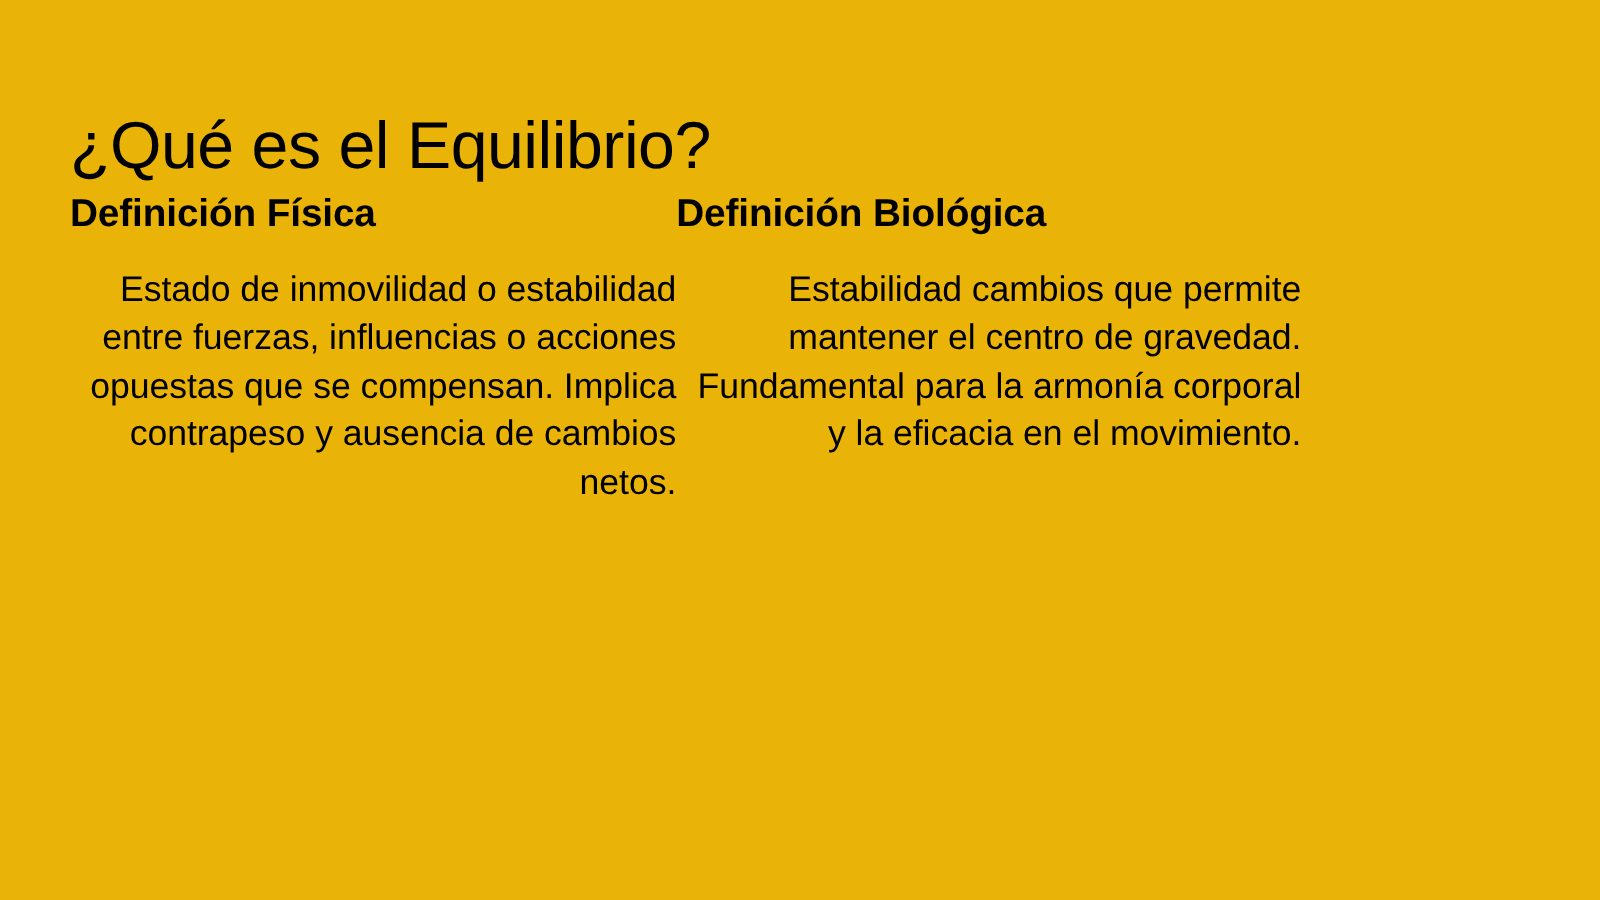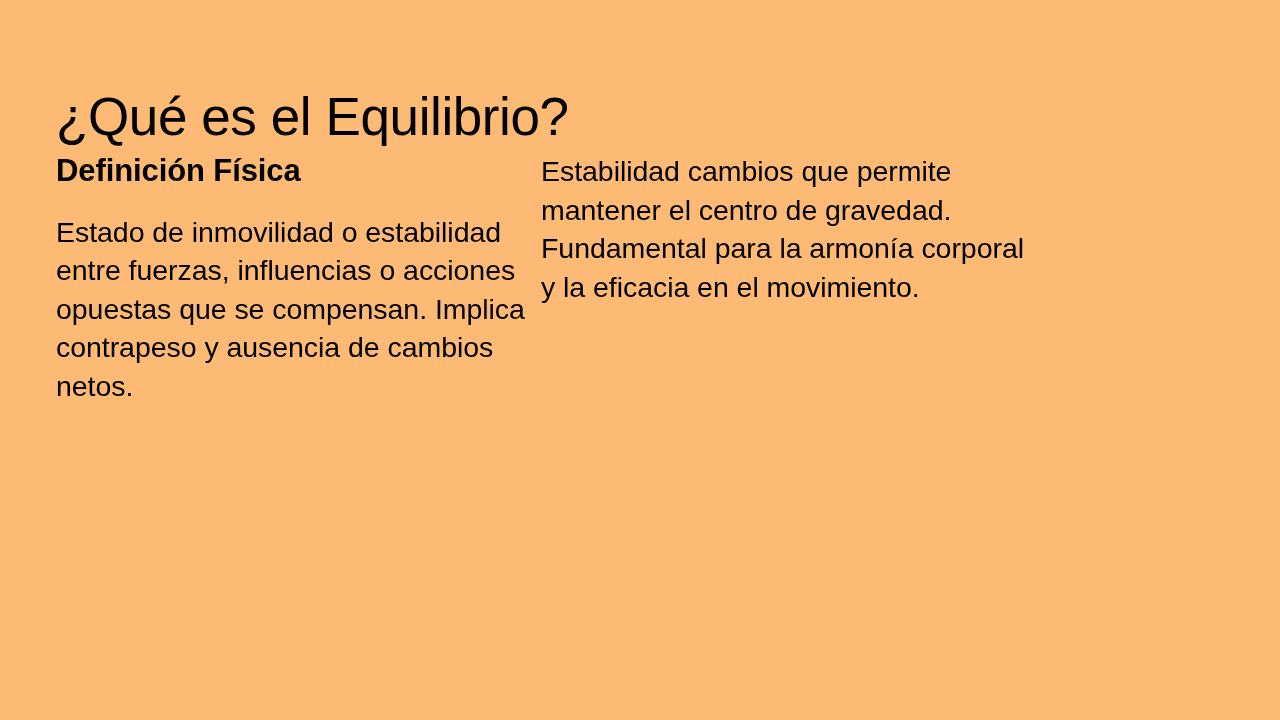--- a/index.html
+++ b/index.html
@@ -13,21 +13,21 @@
     background: #ffffff;
     font-family: "Liberation Sans", "DejaVu Sans", sans-serif;
     color: #000000;
     overflow: hidden;
   }
 
   .slide {
     position: relative;
     width: 1280px;
     height: 720px;
-    background: #fdba74;
+    background: #eab308;
     box-sizing: border-box;
     text-decoration: underline;
   }
 
   .slide-title {
     position: absolute;
     left: 56px;
     top: 50px;
     width: 1170px;
     font-size: 53px;
@@ -62,20 +62,21 @@
     margin: 0 0 22px 0;
   }
 
   .column-body {
     font-size: 28.5px;
     font-weight: 400;
     line-height: 38.5px;
     letter-spacing: -0.05px;
     color: #000000;
     margin: 0;
+    text-align: right;
   }
 
   .column-right {
     width: 500px;
   }
 </style>
 </head>
 <body>
 
 <div class="slide">
@@ -83,18 +84,19 @@
   <h1 class="slide-title">¿Qué es el Equilibrio?</h1>
 
   <div class="columns">
 
     <div class="column column-left">
       <h2 class="column-heading">Definición Física</h2>
       <p class="column-body">Estado de inmovilidad o estabilidad entre fuerzas, influencias o acciones opuestas que se compensan. Implica contrapeso y ausencia de cambios netos.</p>
     </div>
 
     <div class="column column-right">
+      <h2 class="column-heading">Definición Biológica</h2>
       <p class="column-body">Estabilidad cambios que permite mantener el centro de gravedad. Fundamental para la armonía corporal y la eficacia en el movimiento.</p>
     </div>
 
   </div>
 
 </div>
 
 </body></html>

